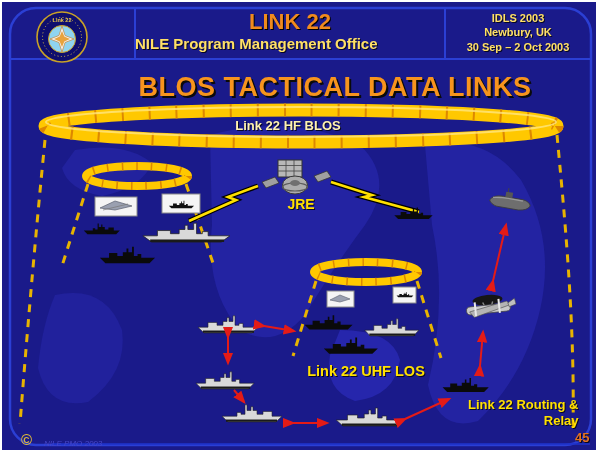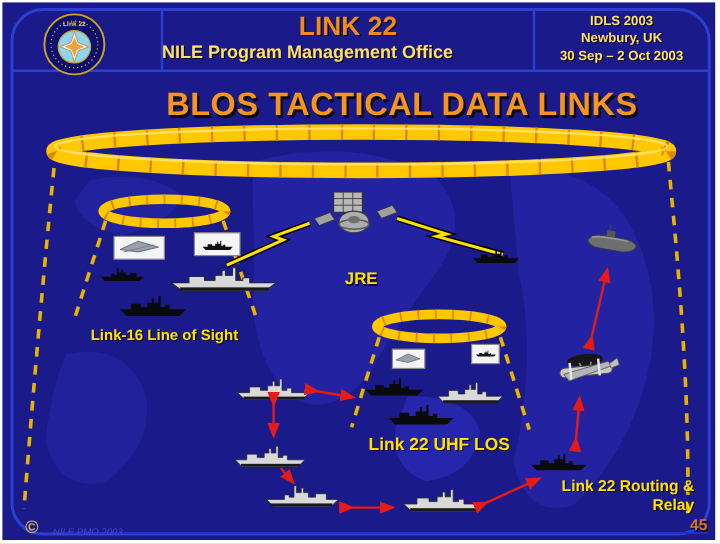--- a/index.html
+++ b/index.html
@@ -10,21 +10,21 @@
   .lbl{position:absolute;z-index:3;font-weight:bold;color:#FFE000;
        text-shadow:1px 1px 0 rgba(0,0,0,.75);white-space:nowrap;}
   .center{transform:translateX(-50%);}
   .hdr-title{left:135px;top:9px;width:310px;text-align:center;font-size:22px;color:#F08A1E;
              text-shadow:1px 1px 0 #000;}
   .hdr-sub{left:135px;top:35px;width:310px;text-align:left;font-size:15px;color:#FFE066;}
   .conf{left:447px;top:11px;width:142px;text-align:center;font-size:11px;line-height:1.3;color:#FFE066;}
   .main-title{left:0;top:72px;width:600px;text-align:center;font-size:27px;color:#F7941D;
               letter-spacing:.5px;text-shadow:2px 2px 0 #0a0a0a;padding-left:35px;}
   .hf{left:288px;top:118px;font-size:13px;color:#FFF2B0;}
-  .jre{left:301px;top:196px;font-size:14px;margin-top:28px;}
+  .jre{left:301px;top:196px;font-size:14px;}
   .l16{left:137px;top:272px;font-size:12.5px;}
   .uhf{left:366px;top:363px;font-size:14.5px;}
   .routing{left:468px;top:397px;font-size:13px;line-height:1.2;text-align:right;}
   .pagenum{left:575px;top:430px;font-size:13px;color:#E2701C;}
   .copy{left:21px;top:431px;font-size:15px;color:#D9B43C;font-weight:bold;z-index:3;position:absolute;}
   .copytext{left:44px;top:439px;font-size:8px;font-style:italic;color:#4646C8;font-weight:normal;
             text-shadow:none;}
 </style>
 </head>
 <body>
@@ -195,22 +195,22 @@
   <div class="lbl hdr-title">LINK 22</div>
   <div class="lbl hdr-sub">NILE Program Management Office</div>
   <div class="lbl conf">
     <div>IDLS 2003</div>
     <div>Newbury, UK</div>
     <div>30 Sep – 2 Oct 2003</div>
   </div>
 
   <div class="lbl main-title">BLOS TACTICAL DATA LINKS</div>
 
+  <div class="lbl hf center">Link 22 HF BLOS</div>
   <div class="lbl jre center">JRE</div>
-  <div class="lbl l16 center">Link-16 Line of Sight</div>
   <div class="lbl uhf center">Link 22 UHF LOS</div>
   <div class="lbl routing">
     <div>Link 22 Routing &amp;</div>
     <div>Relay</div>
   </div>
 
   <div class="lbl pagenum">45</div>
   <div class="copy">©</div>
   <div class="lbl copytext">NILE PMO 2003</div>
 </div>

